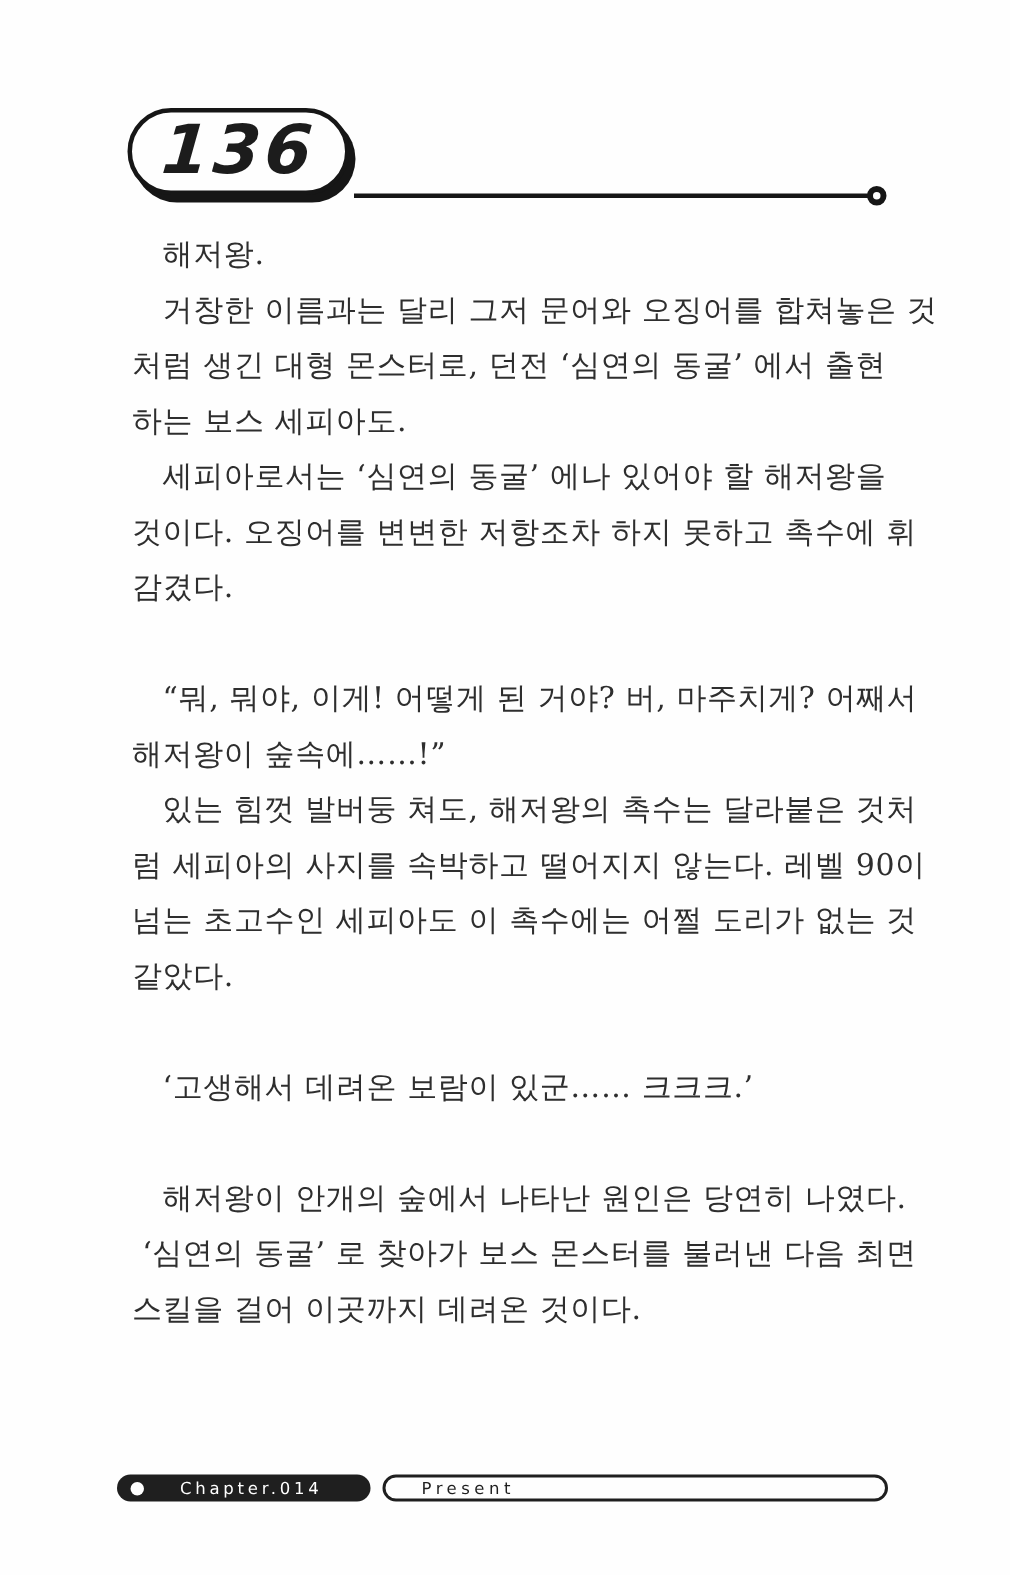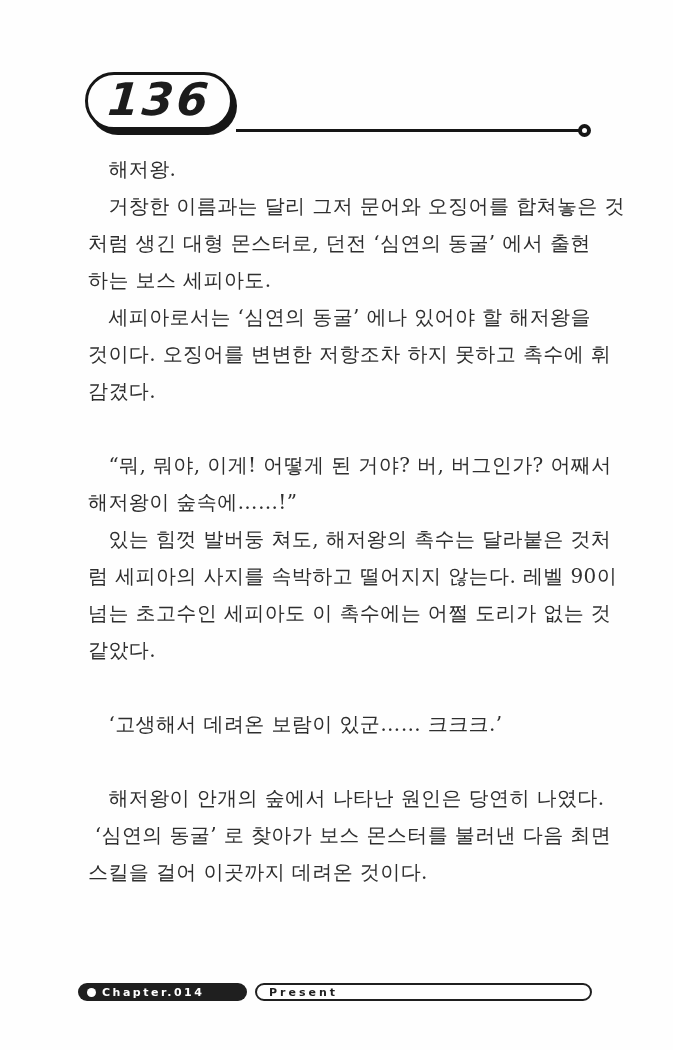--- a/index.html
+++ b/index.html
@@ -82,42 +82,42 @@
   .bullet {
     width: 9px; height: 9px;
     background: #ffffff;
     border-radius: 50%;
     margin-left: 9px;
     flex: 0 0 auto;
   }
   .chapter-label {
     font-family: "DejaVu Sans", "Liberation Sans", sans-serif;
     font-size: 11px;
-    font-weight: bold;
+    font-weight: normal;
     color: #ffffff;
     letter-spacing: 2.5px;
-    margin-left: 6px;
+    margin-left: 24px;
     white-space: nowrap;
   }
   .present-pill {
     position: absolute;
     left: 255px; top: 983px;
     width: 337px; height: 18px;
     background: #fefefe;
     border: 2px solid #1f1f1f;
     border-radius: 10px;
     display: flex; align-items: center;
   }
   .present-label {
     font-family: "DejaVu Sans", "Liberation Sans", sans-serif;
     font-size: 11px;
-    font-weight: bold;
+    font-weight: normal;
     color: #1f1f1f;
     letter-spacing: 3px;
-    margin-left: 12px;
+    margin-left: 24px;
     white-space: nowrap;
     text-align: center;
   }
 </style>
 </head>
 <body>
 
 <div class="page">
 
   <div class="page-num-pill">
@@ -128,21 +128,21 @@
 
   <div class="text-block">
     <div class="tl">　해저왕.</div>
     <div class="tl">　거창한 이름과는 달리 그저 문어와 오징어를 합쳐놓은 것</div>
     <div class="tl">처럼 생긴 대형 몬스터로, 던전 ‘심연의 동굴’ 에서 출현</div>
     <div class="tl">하는 보스 세피아도.</div>
     <div class="tl">　세피아로서는 ‘심연의 동굴’ 에나 있어야 할 해저왕을</div>
     <div class="tl">것이다. 오징어를 변변한 저항조차 하지 못하고 촉수에 휘</div>
     <div class="tl">감겼다.</div>
     <div class="tl"></div>
-    <div class="tl">　“뭐, 뭐야, 이게! 어떻게 된 거야? 버, 버그인가? 어째서</div>
+    <div class="tl">　“뭐, 뭐야, 이게! 어떻게 된 거야? 버, 마주치게? 어째서</div>
     <div class="tl">해저왕이 숲속에……!”</div>
     <div class="tl">　있는 힘껏 발버둥 쳐도, 해저왕의 촉수는 달라붙은 것처</div>
     <div class="tl">럼 세피아의 사지를 속박하고 떨어지지 않는다. 레벨 90이</div>
     <div class="tl">넘는 초고수인 세피아도 이 촉수에는 어쩔 도리가 없는 것</div>
     <div class="tl">같았다.</div>
     <div class="tl"></div>
     <div class="tl">　‘고생해서 데려온 보람이 있군…… 크크크.’</div>
     <div class="tl"></div>
     <div class="tl">　해저왕이 안개의 숲에서 나타난 원인은 당연히 나였다.</div>
     <div class="tl"> ‘심연의 동굴’ 로 찾아가 보스 몬스터를 불러낸 다음 최면</div>

